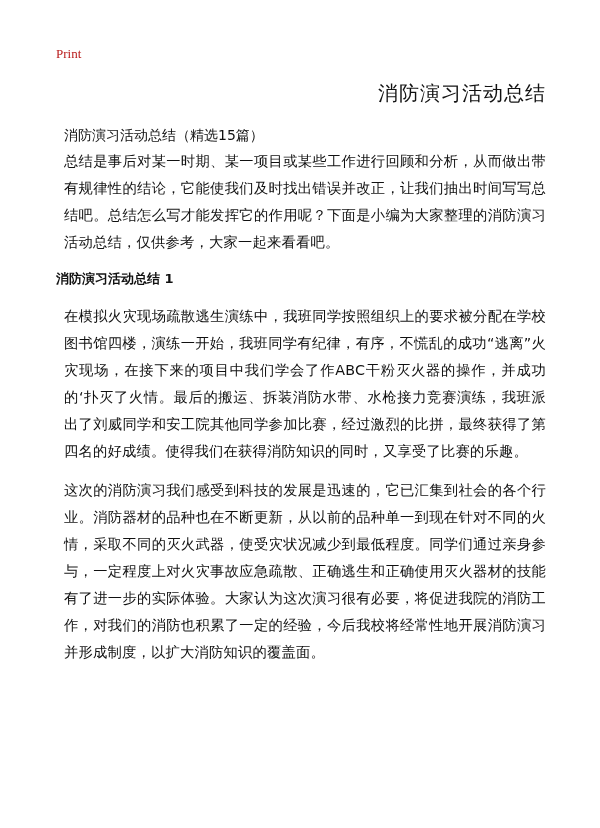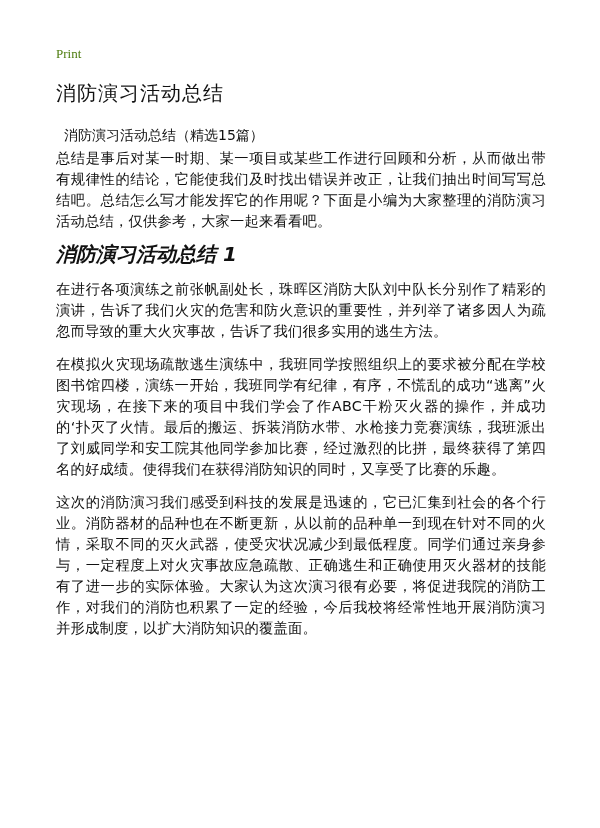--- a/index.html
+++ b/index.html
@@ -20,28 +20,28 @@
     left: 56px;
     top: 0;
     width: 490px;
   }
   .print-label {
     position: absolute;
     top: 46px;
     left: 0;
     font-family: "Liberation Serif", "DejaVu Serif", serif;
     font-size: 13px;
-    color: #4d7c0f;
+    color: #b91c1c;
   }
   .doc-title {
     position: absolute;
     top: 80px;
     left: 0;
     width: 490px;
-    text-align: left;
+    text-align: right;
     font-size: 20px;
     font-weight: normal;
     letter-spacing: 1px;
     margin: 0;
   }
   .doc-subtitle {
     position: absolute;
     top: 119px;
     left: 0;
     font-size: 14px;
@@ -49,47 +49,45 @@
     white-space: nowrap;
   }
   .content {
     position: absolute;
     top: 148px;
     left: 0;
     width: 490px;
   }
   .para {
     font-size: 14.3px;
-    line-height: 21px;
-    margin: 0 0 12px 0;
+    line-height: 27px;
+    margin: 0 0 12px 8px;
     text-align: justify;
     word-break: break-all;
     letter-spacing: 0.2px;
   }
   .section-heading {
-    font-size: 20px;
+    font-size: 13px;
     font-weight: bold;
     margin: 0 0 14px 0;
     line-height: 21px;
-    font-style: italic;
   }
 </style>
 </head>
 <body>
 
 <div class="page">
   <div class="print-label">Print</div>
 
   <h1 class="doc-title">消防演习活动总结</h1>
 
   <p class="doc-subtitle">消防演习活动总结（精选15篇）</p>
 
   <div class="content">
     <p class="para">总结是事后对某一时期、某一项目或某些工作进行回顾和分析，从而做出带有规律性的结论，它能使我们及时找出错误并改正，让我们抽出时间写写总结吧。总结怎么写才能发挥它的作用呢？下面是小编为大家整理的消防演习活动总结，仅供参考，大家一起来看看吧。</p>
 
     <section>
       <h2 class="section-heading">消防演习活动总结 1</h2>
-      <p class="para">在进行各项演练之前张帆副处长，珠晖区消防大队刘中队长分别作了精彩的演讲，告诉了我们火灾的危害和防火意识的重要性，并列举了诸多因人为疏忽而导致的重大火灾事故，告诉了我们很多实用的逃生方法。</p>
       <p class="para">在模拟火灾现场疏散逃生演练中，我班同学按照组织上的要求被分配在学校图书馆四楼，演练一开始，我班同学有纪律，有序，不慌乱的成功“逃离”火灾现场，在接下来的项目中我们学会了作ABC干粉灭火器的操作，并成功的‘扑灭了火情。最后的搬运、拆装消防水带、水枪接力竞赛演练，我班派出了刘威同学和安工院其他同学参加比赛，经过激烈的比拼，最终获得了第四名的好成绩。使得我们在获得消防知识的同时，又享受了比赛的乐趣。</p>
       <p class="para">这次的消防演习我们感受到科技的发展是迅速的，它已汇集到社会的各个行业。消防器材的品种也在不断更新，从以前的品种单一到现在针对不同的火情，采取不同的灭火武器，使受灾状况减少到最低程度。同学们通过亲身参与，一定程度上对火灾事故应急疏散、正确逃生和正确使用灭火器材的技能有了进一步的实际体验。大家认为这次演习很有必要，将促进我院的消防工作，对我们的消防也积累了一定的经验，今后我校将经常性地开展消防演习并形成制度，以扩大消防知识的覆盖面。</p>
     </section>
   </div>
 </div>
 
 </body></html>

